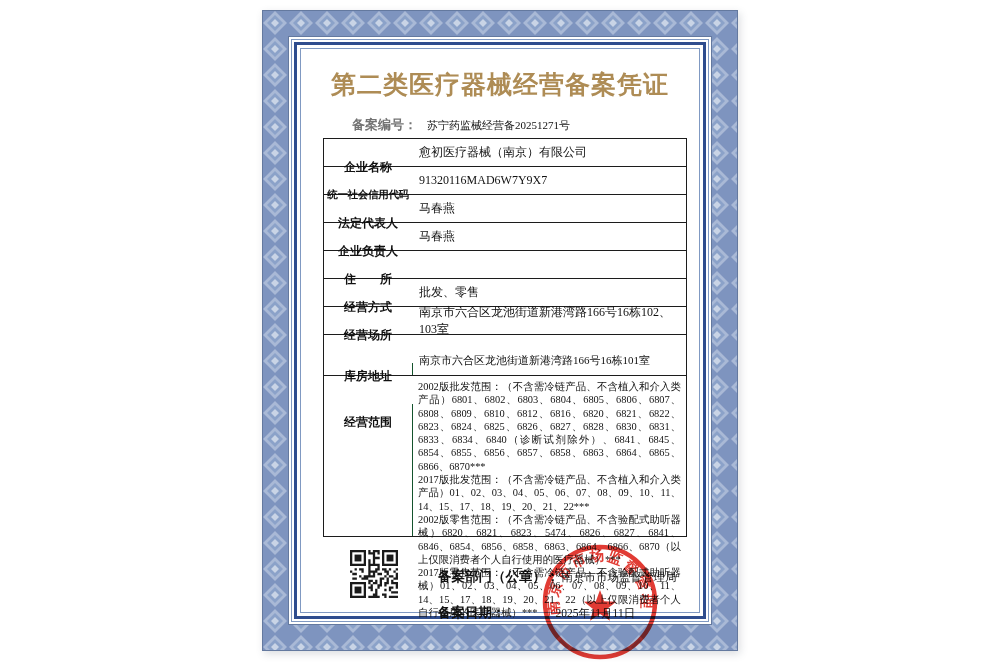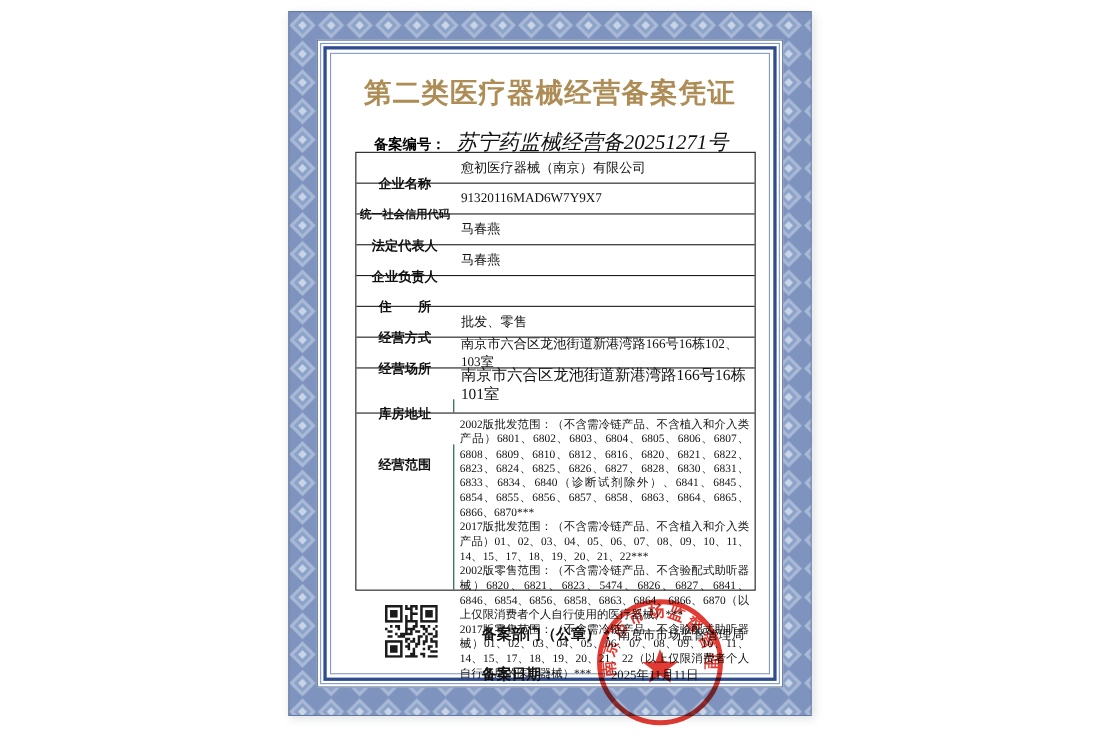--- a/index.html
+++ b/index.html
@@ -10,36 +10,36 @@
   .ornament{position:absolute;left:0;top:0;}
   .frame-a{position:absolute;inset:29px;border:1px solid #8099c2;pointer-events:none;}
   .frame-b{position:absolute;inset:32px;border:3px solid #2f4d8e;pointer-events:none;}
   .frame-c{position:absolute;inset:38px;border:1px solid #8099c2;pointer-events:none;}
 
   .title{position:absolute;left:0;top:58px;width:100%;text-align:center;
          font-family:"Liberation Sans","DejaVu Sans",sans-serif;
          font-weight:bold;font-size:25px;letter-spacing:1px;color:#ae8c55;}
   .regno{position:absolute;left:78px;top:106px;display:flex;align-items:baseline;}
   .regno .lbl{font-family:"Liberation Sans","DejaVu Sans",sans-serif;font-weight:bold;
-              font-size:13px;color:#000000;}
-  .regno .val{font-size:19px;color:#111;margin-left:10px;font-style:italic;}
+              font-size:13px;color:#737373;margin-left:12px;}
+  .regno .val{font-size:11px;color:#111;margin-left:10px;}
 
   .info-table{position:absolute;left:61px;top:128px;width:364px;border:1.5px solid #1c1c1c;
               box-sizing:border-box;}
   .t-row{display:flex;border-top:1px solid #1c1c1c;}
   .t-row:first-child{border-top:none;}
   .t-label{width:89px;flex:0 0 89px;border-right:1px solid #14532d;display:flex;
            align-items:center;justify-content:center;
            font-family:Liberation Serif, serif;
            font-weight:bold;font-size:12px;color:#111;box-sizing:border-box;margin-top:28px;}
   .t-label.small{font-size:10.5px;letter-spacing:-0.3px;}
   .t-value{flex:1;display:flex;align-items:center;padding:2px 6px;font-size:12px;color:#111;}
   .h27{height:27px;} .h40{height:40px;justify-content:flex-end;} .h160{height:160px;}
   .t-row.storage .t-label{align-items:flex-start;padding-top:5px;}
-  .t-row.storage .t-value{align-items:flex-end;padding-bottom:7px;font-size:14px;}
+  .t-row.storage .t-value{align-items:flex-end;padding-bottom:7px;font-size:11px;}
   .t-row.scope .t-label{align-items:flex-start;padding-top:10px;}
   .t-row.scope .t-value{display:block;padding:4px 5px;font-size:10.4px;line-height:13.3px;
                         color:#111;text-align:justify;}
 
   .qr{position:absolute;left:88px;top:540px;width:48px;height:48px;}
   .foot-line{position:absolute;left:176px;display:flex;align-items:baseline;}
   .foot-line .lbl{font-family:"Liberation Sans","DejaVu Sans",sans-serif;font-weight:bold;
                   font-size:13.5px;color:#111;white-space:nowrap;}
   .foot-line .val{font-size:11.5px;color:#111;margin-left:2px;white-space:nowrap;}
   .dept{top:558px;text-align:right;} .date{top:594px;gap:48px;}

